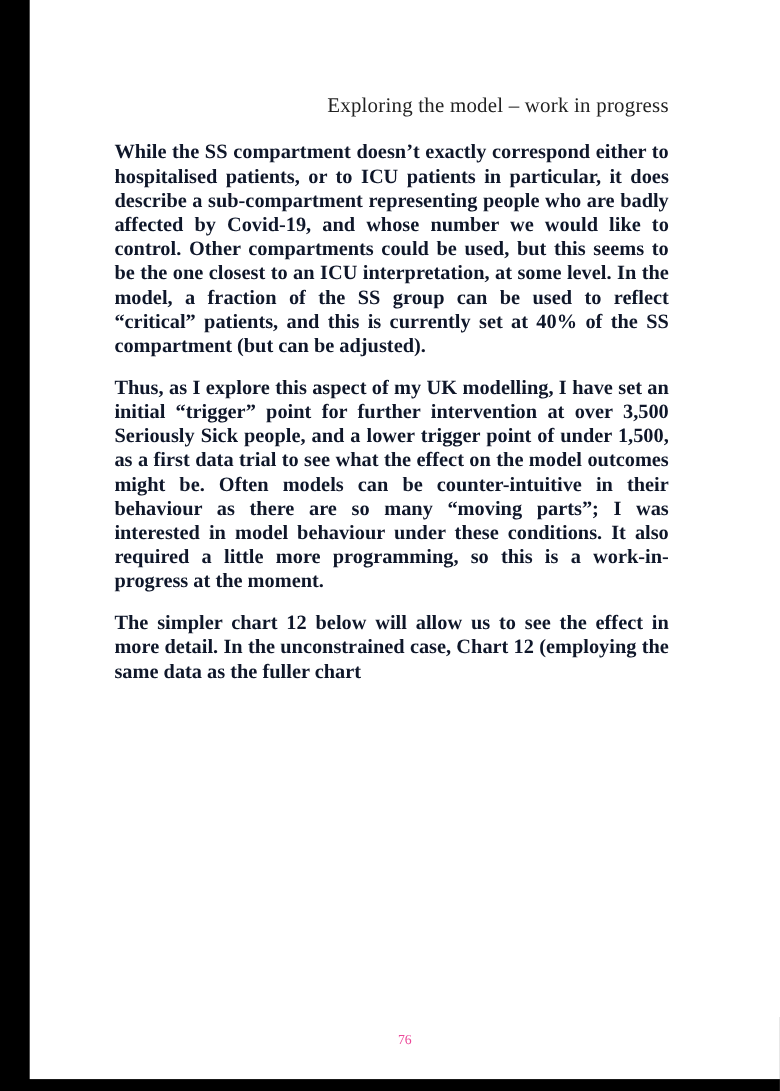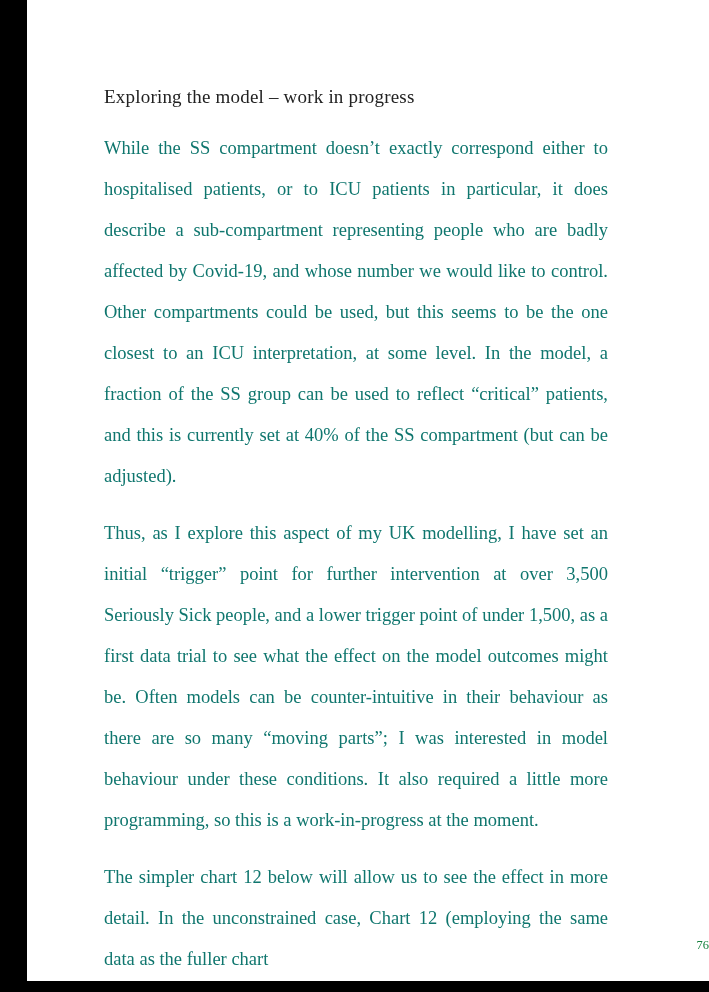--- a/index.html
+++ b/index.html
@@ -28,42 +28,43 @@
     left: 77px;   
     top: 84px;
     width: 504px; 
   }
   .heading {
     font-size: 19px;
     line-height: 26px;
     margin: 0 0 18px 0;
     font-weight: normal;
     color: #222222;
-    text-align: left;
+    text-align: right;
     letter-spacing: 0.2px;
   }
   .para {
     font-size: 18.5px;
-    line-height: 41px;
+    line-height: 22px;
     margin: 0 0 16px 0;
     text-align: justify;
     text-justify: inter-word;
-    color: #0f766e;
+    color: #0f172a;
+    font-weight: bold;
   }
   .para:last-child {
     margin-bottom: 13px;
   }
   .page-number {
     position: absolute;
     left: 0;
     right: 0;
     top: 938px;
-    text-align: right;
+    text-align: center;
     font-size: 12.5px;
-    color: #15803d;
+    color: #ec4899;
   }
 </style>
 </head>
 <body>
 
 <div class="scan-page">
   <div class="content">
     <h2 class="heading">Exploring the model – work in progress</h2>
     <p class="para">While the SS compartment doesn’t exactly correspond either to hospitalised patients, or to ICU patients in particular, it does describe a sub-compartment representing people who are badly affected by Covid-19, and whose number we would like to control. Other compartments could be used, but this seems to be the one closest to an ICU interpretation, at some level. In the model, a fraction of the SS group can be used to reflect “critical” patients, and this is currently set at 40% of the SS compartment (but can be adjusted).</p>
     <p class="para">Thus, as I explore this aspect of my UK modelling, I have set an initial “trigger” point for further intervention at over 3,500 Seriously Sick people, and a lower trigger point of under 1,500, as a first data trial to see what the effect on the model outcomes might be. Often models can be counter-intuitive in their behaviour as there are so many “moving parts”; I was interested in model behaviour under these conditions. It also required a little more programming, so this is a work-in-progress at the moment.</p>

